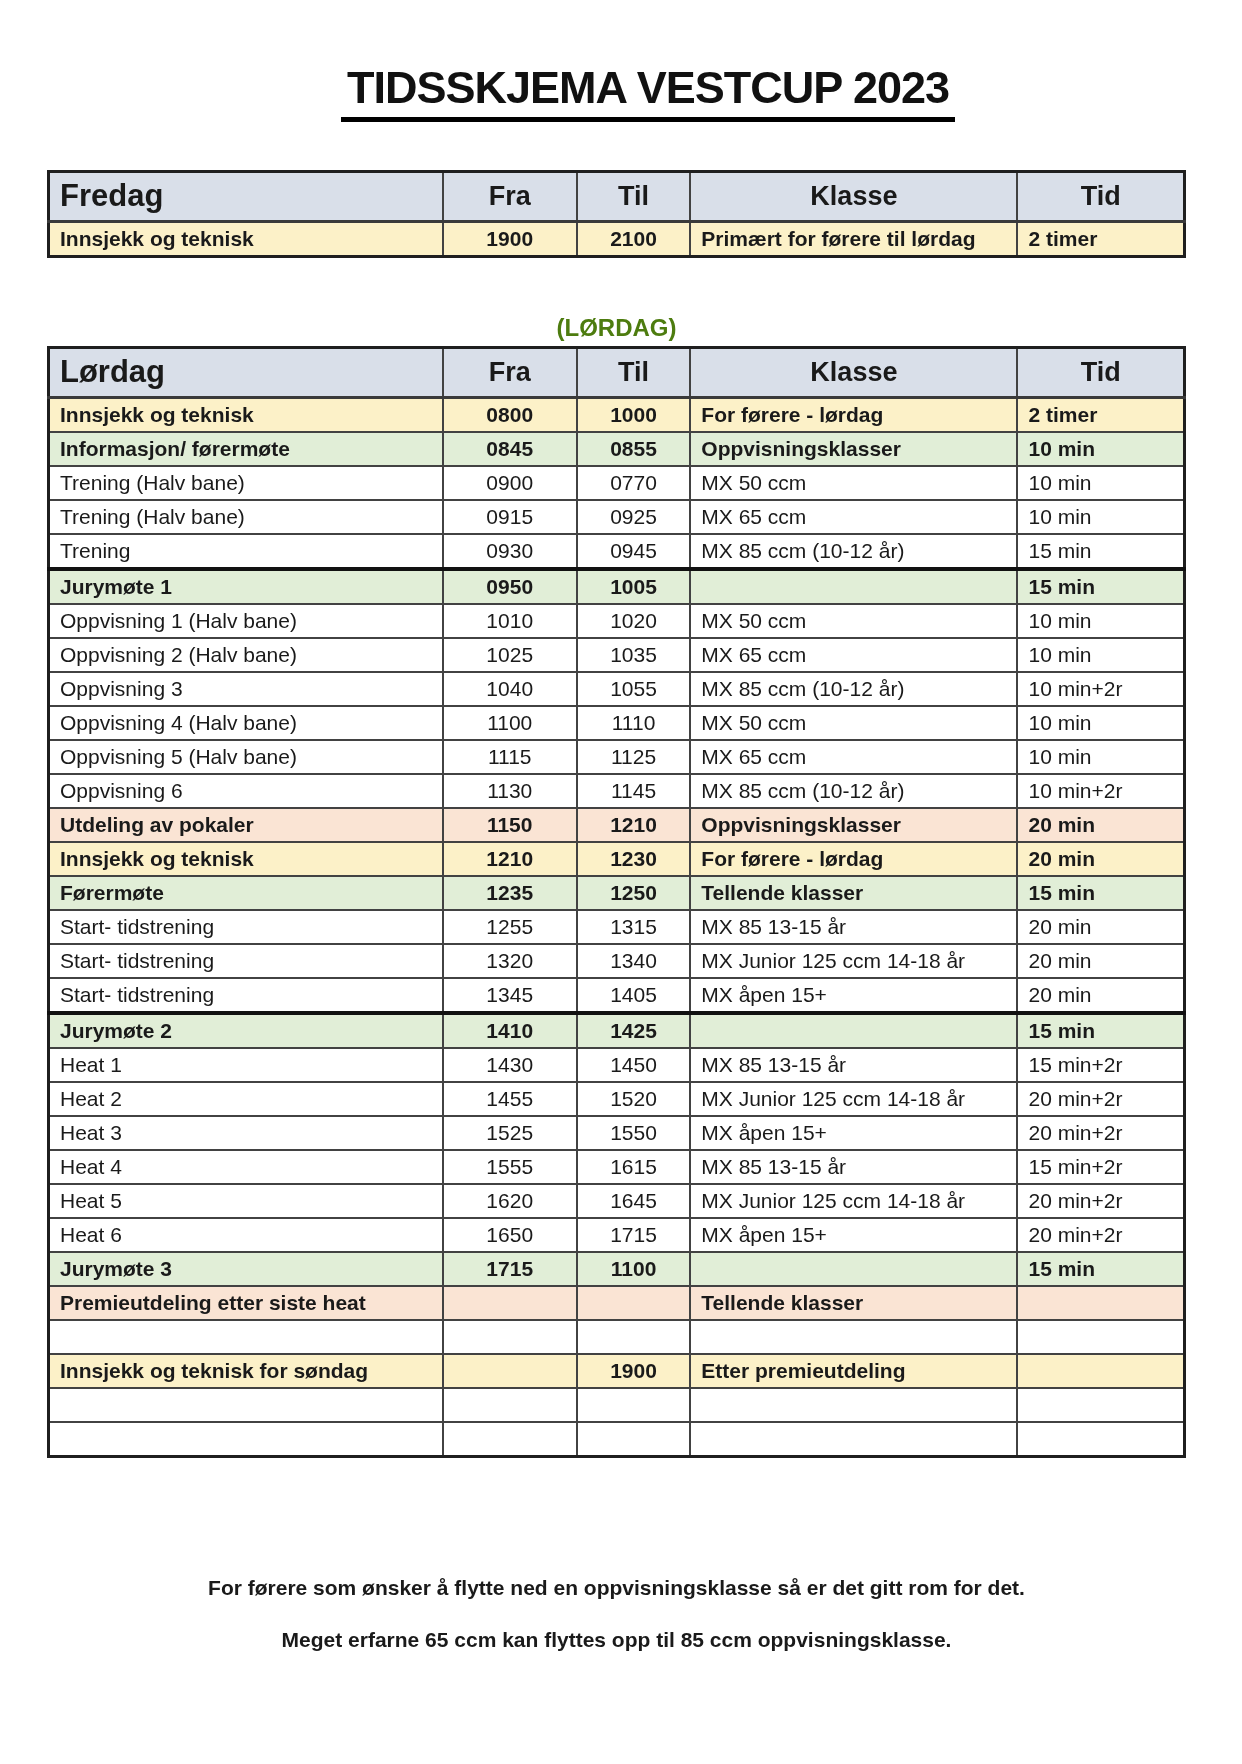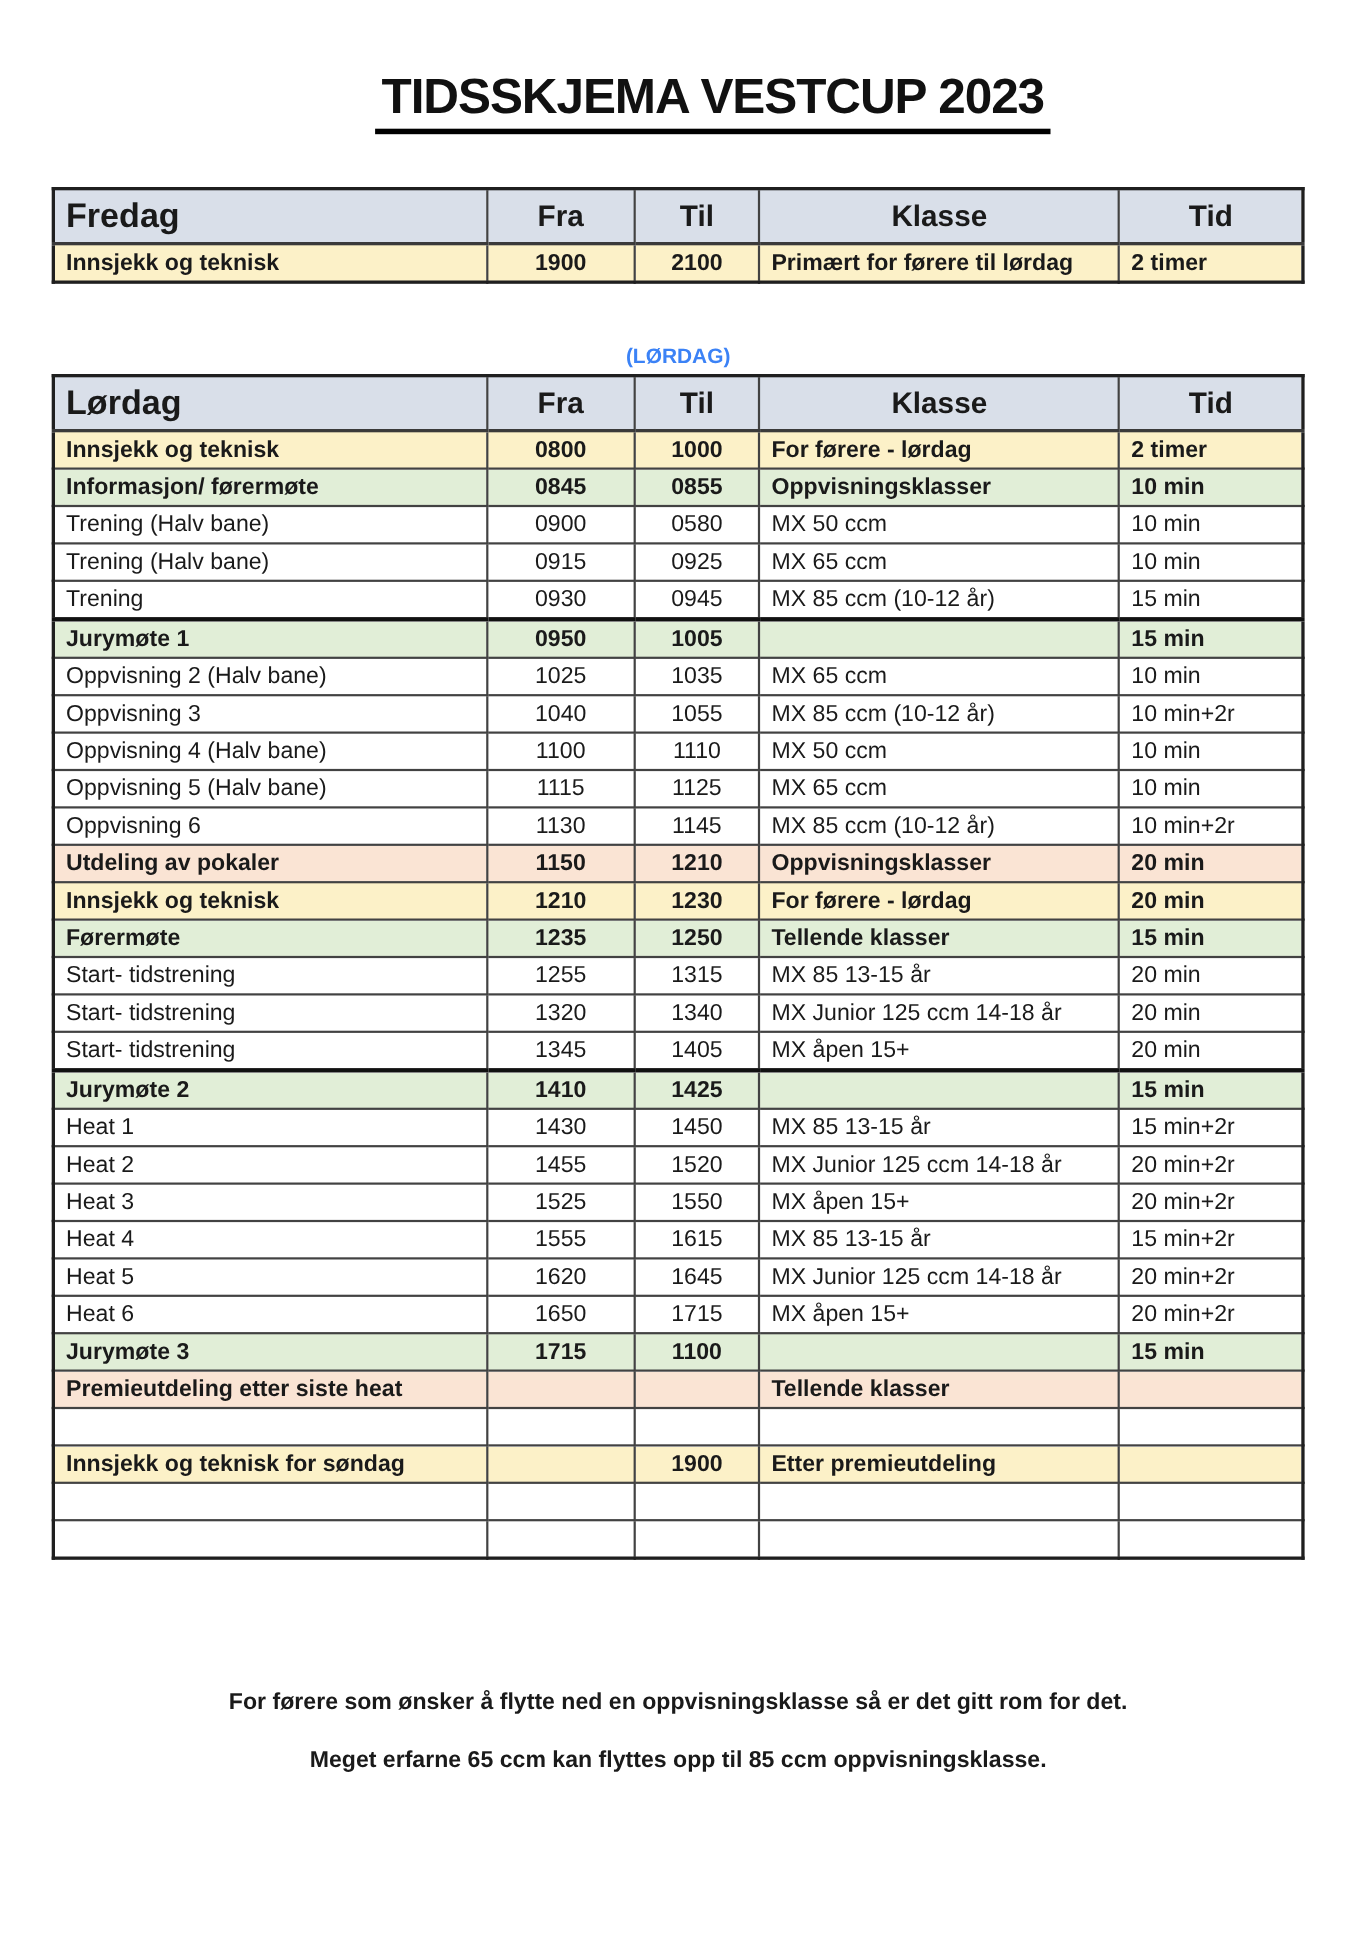--- a/index.html
+++ b/index.html
@@ -12,21 +12,21 @@
     display:inline-block;font-size:45px;font-weight:bold;letter-spacing:-1px;
     border-bottom:5px solid #000;padding:0 6px 3px 6px;color:#111;
   }
   .content{margin-left:47px;width:1139px;border-radius:26px;}
   table.schedule{
     border-collapse:collapse;table-layout:fixed;width:1139px;
     border:3px solid #1f1f1f;
   }
   table.friday{margin-top:48px;}
   .saturday-caption{
-    text-align:center;font-size:19px;font-weight:bold;color:#3b82f6;
+    text-align:center;font-size:24px;font-weight:bold;color:#4d7c0f;
     margin-top:56px;margin-bottom:4px;
   }
   td{
     border:2px solid #424242;height:32px;font-size:21px;line-height:1.05;
     padding:0 4px;overflow:hidden;white-space:nowrap;vertical-align:middle;
     background:#ffffff;
   }
   tr.header-row td{
     background:#d9dfe9;height:47px;font-weight:bold;font-size:27px;
     text-align:center;border-bottom:3px solid #3a3a3a;
@@ -107,21 +107,21 @@
         <tr class="green">
           <td class="activity">Informasjon/ førermøte</td>
           <td class="fra">0845</td>
           <td class="til">0855</td>
           <td class="klasse">Oppvisningsklasser</td>
           <td class="tid">10 min</td>
         </tr>
         <tr class="white">
           <td class="activity">Trening (Halv bane)</td>
           <td class="fra">0900</td>
-          <td class="til">0580</td>
+          <td class="til">0770</td>
           <td class="klasse">MX 50 ccm</td>
           <td class="tid">10 min</td>
         </tr>
         <tr class="white">
           <td class="activity">Trening (Halv bane)</td>
           <td class="fra">0915</td>
           <td class="til">0925</td>
           <td class="klasse">MX 65 ccm</td>
           <td class="tid">10 min</td>
         </tr>
@@ -131,20 +131,27 @@
           <td class="til">0945</td>
           <td class="klasse">MX 85 ccm (10-12 år)</td>
           <td class="tid">15 min</td>
         </tr>
         <tr class="green thick-top">
           <td class="activity">Jurymøte 1</td>
           <td class="fra">0950</td>
           <td class="til">1005</td>
           <td class="klasse"></td>
           <td class="tid">15 min</td>
+        </tr>
+        <tr class="white">
+          <td class="activity">Oppvisning 1 (Halv bane)</td>
+          <td class="fra">1010</td>
+          <td class="til">1020</td>
+          <td class="klasse">MX 50 ccm</td>
+          <td class="tid">10 min</td>
         </tr>
         <tr class="white">
           <td class="activity">Oppvisning 2 (Halv bane)</td>
           <td class="fra">1025</td>
           <td class="til">1035</td>
           <td class="klasse">MX 65 ccm</td>
           <td class="tid">10 min</td>
         </tr>
         <tr class="white">
           <td class="activity">Oppvisning 3</td>

